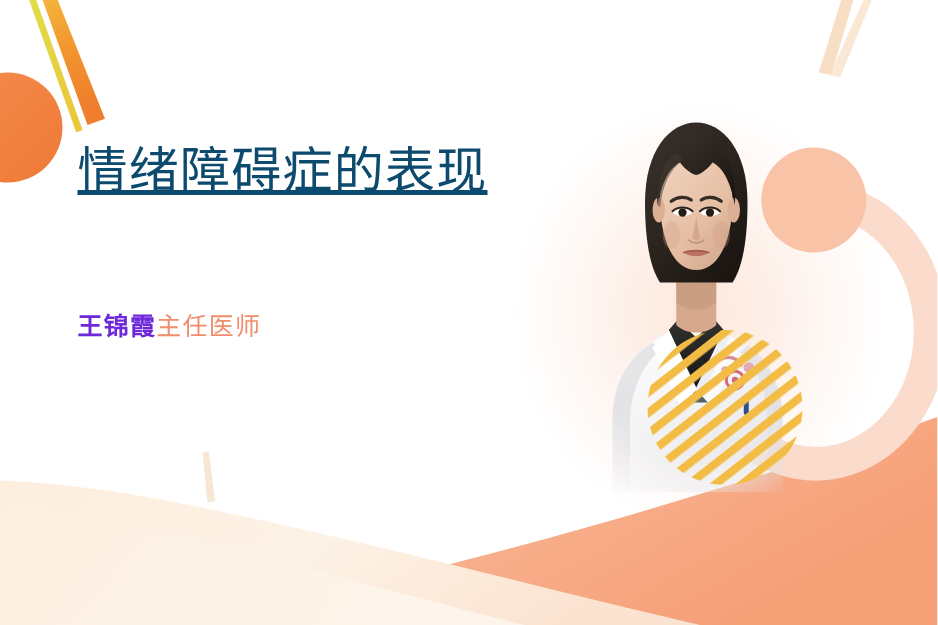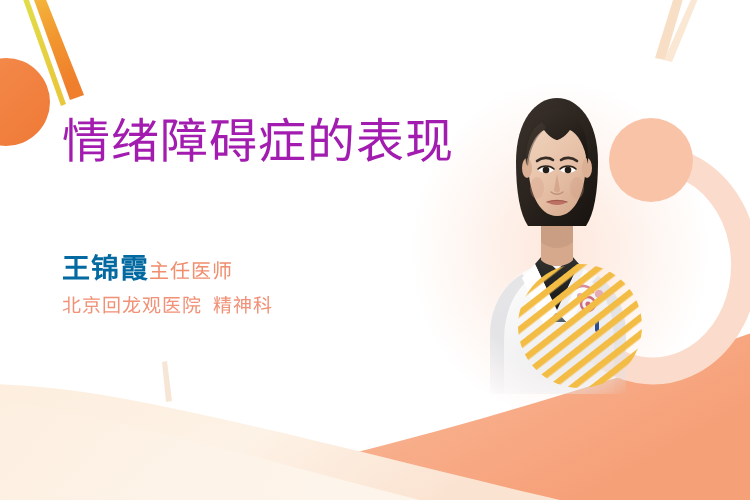--- a/index.html
+++ b/index.html
@@ -33,45 +33,46 @@
   
   #text-block {
     position: absolute;
     left: 62px;
     top: 112px;
     width: 400px;
     z-index: 40;
   }
 
   #page-title {
-    font-size: 48px;
+    font-size: 40px;
     line-height: 1.25;
     letter-spacing: 1px;
-    color: #a21caf;
+    color: #0c4a6e;
     font-weight: 400;
     margin: 0;
     white-space: nowrap;
+    text-decoration: underline;
   }
 
   #doctor-block {
     position: absolute;
     left: 62px;
     top: 246px;
     z-index: 40;
   }
 
   .doctor-line {
     white-space: nowrap;
     line-height: 1.62;
   }
 
   #doctor-name {
-    font-size: 28px;
+    font-size: 20px;
     font-weight: 700;
-    color: #0369a1;
+    color: #6d28d9;
     letter-spacing: 1px;
   }
 
   #doctor-rank {
     font-size: 20px;
     font-weight: 400;
     color: #f08e6e;
     letter-spacing: 1px;
   }
 
@@ -295,18 +296,15 @@
   </svg>
 
   <div id="text-block">
     <h1 id="page-title">情绪障碍症的表现</h1>
   </div>
 
   <div id="doctor-block">
     <div class="doctor-line">
       <span id="doctor-name">王锦霞</span><span id="doctor-rank">主任医师</span>
     </div>
-    <div class="doctor-line">
-      <span id="doctor-hospital">北京回龙观医院</span><span id="doctor-department">精神科</span>
-    </div>
   </div>
 
 </div>
 
 </body></html>

